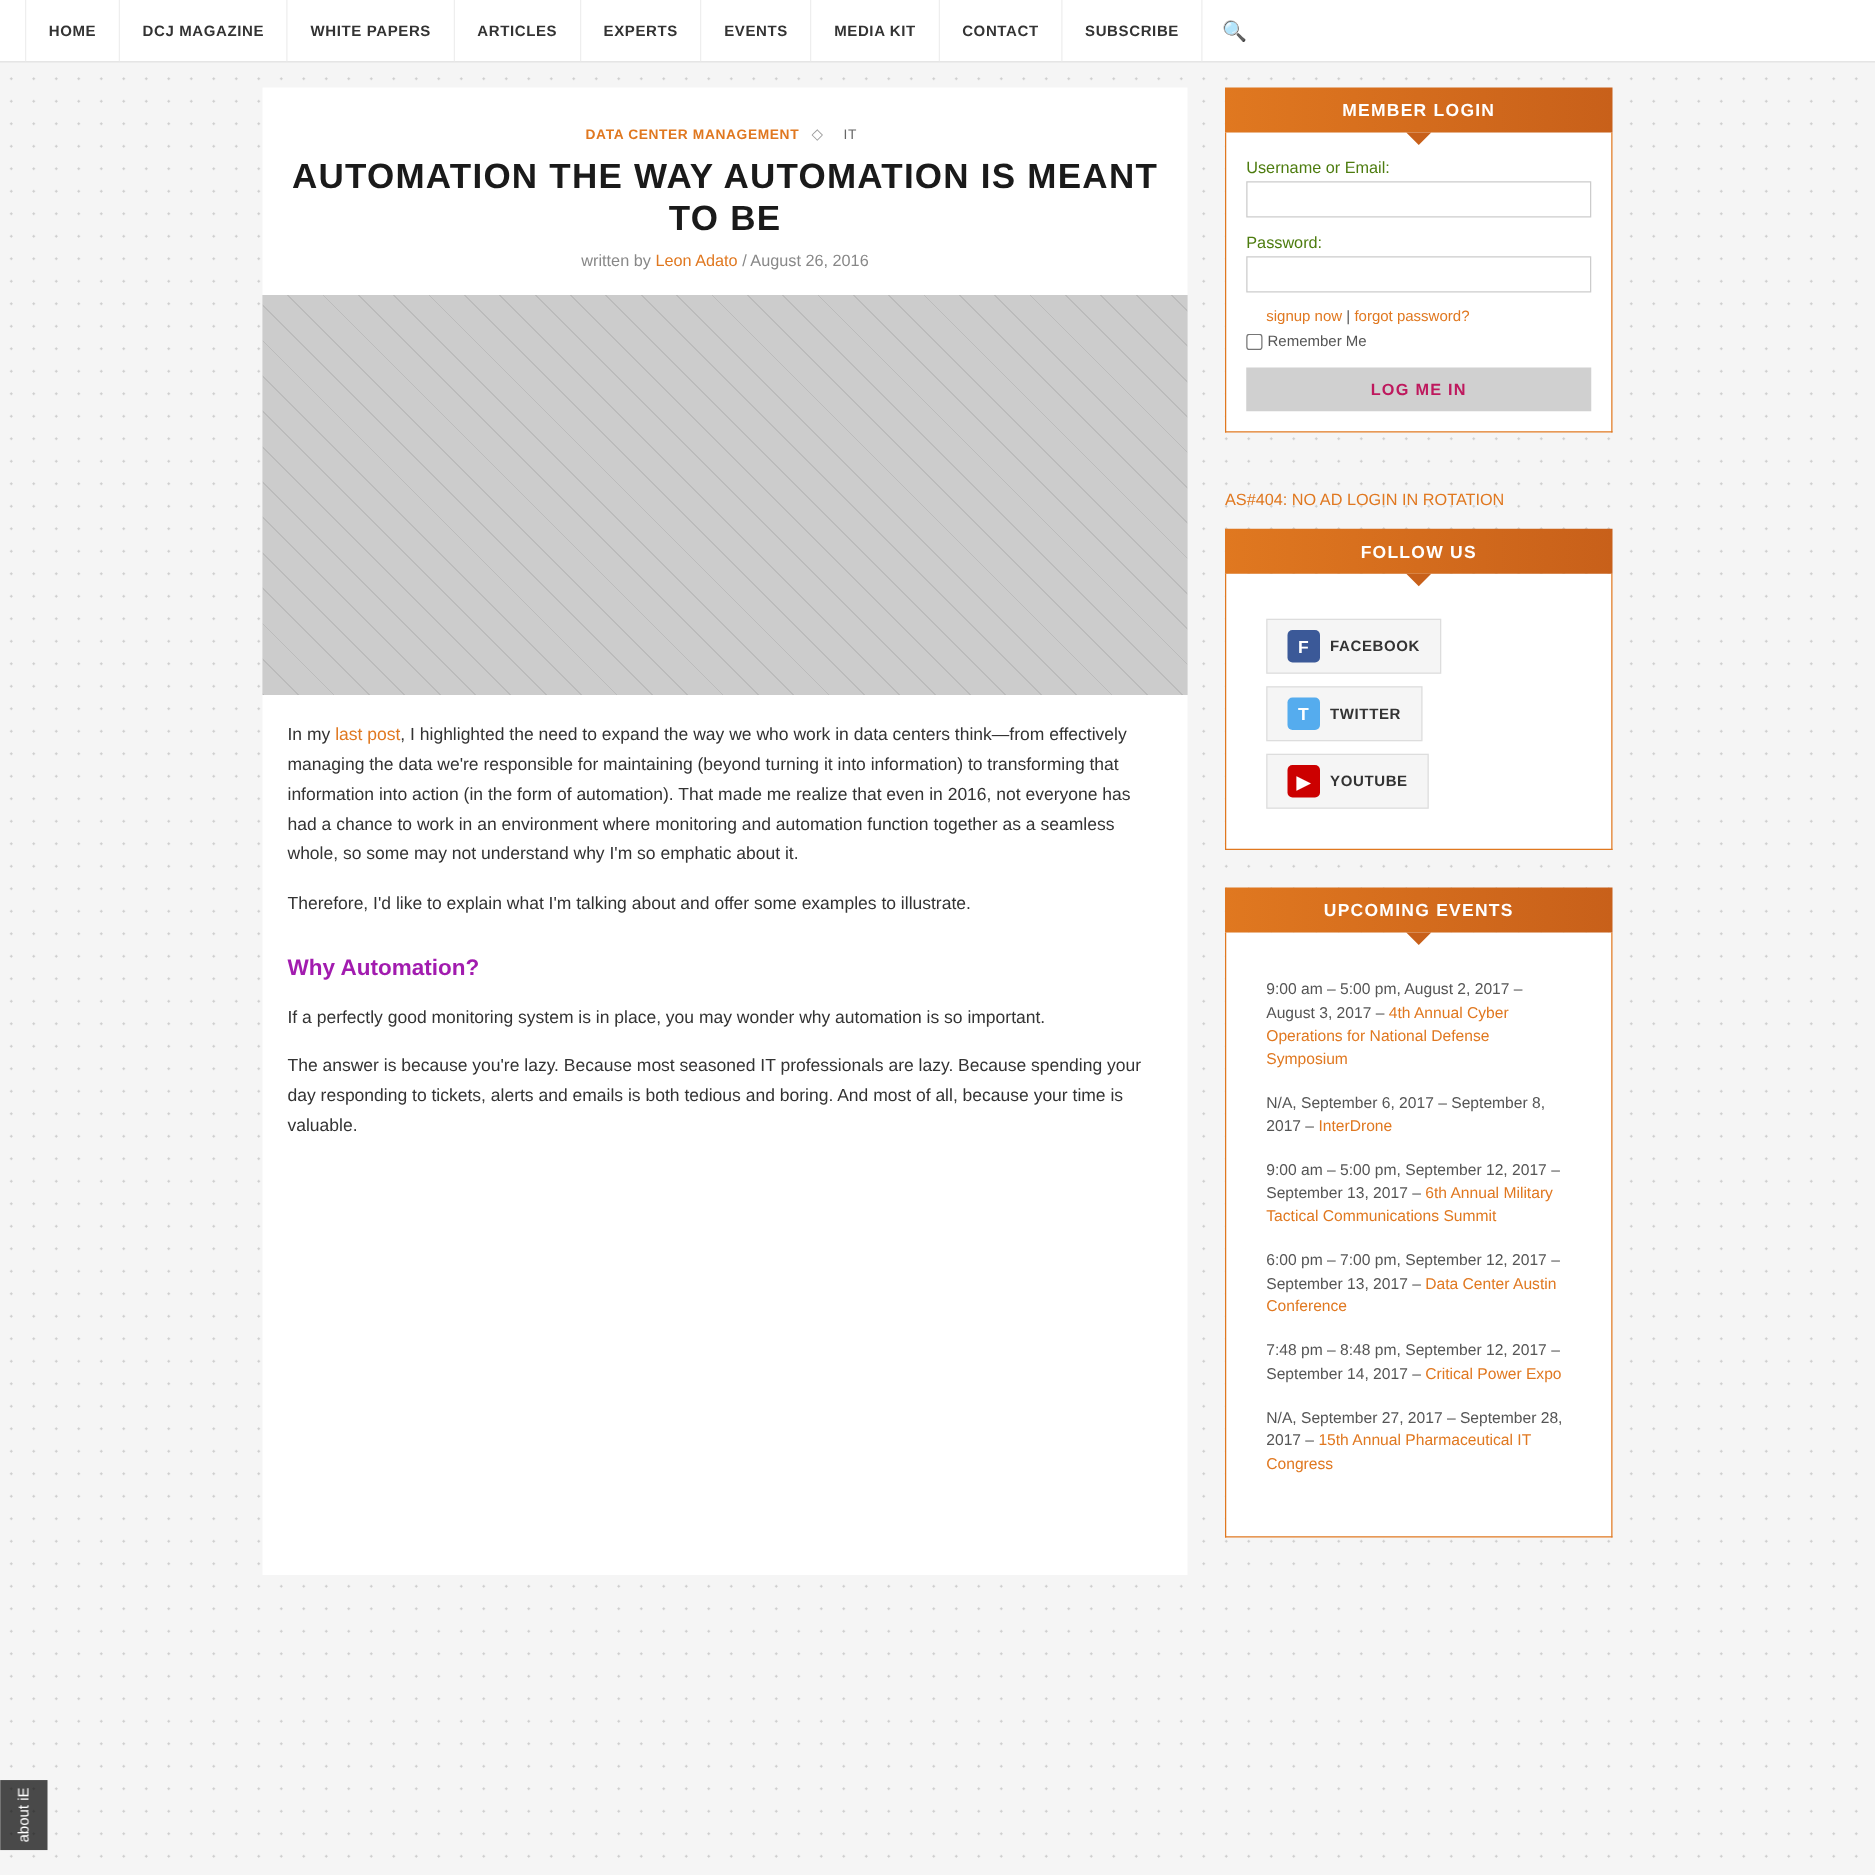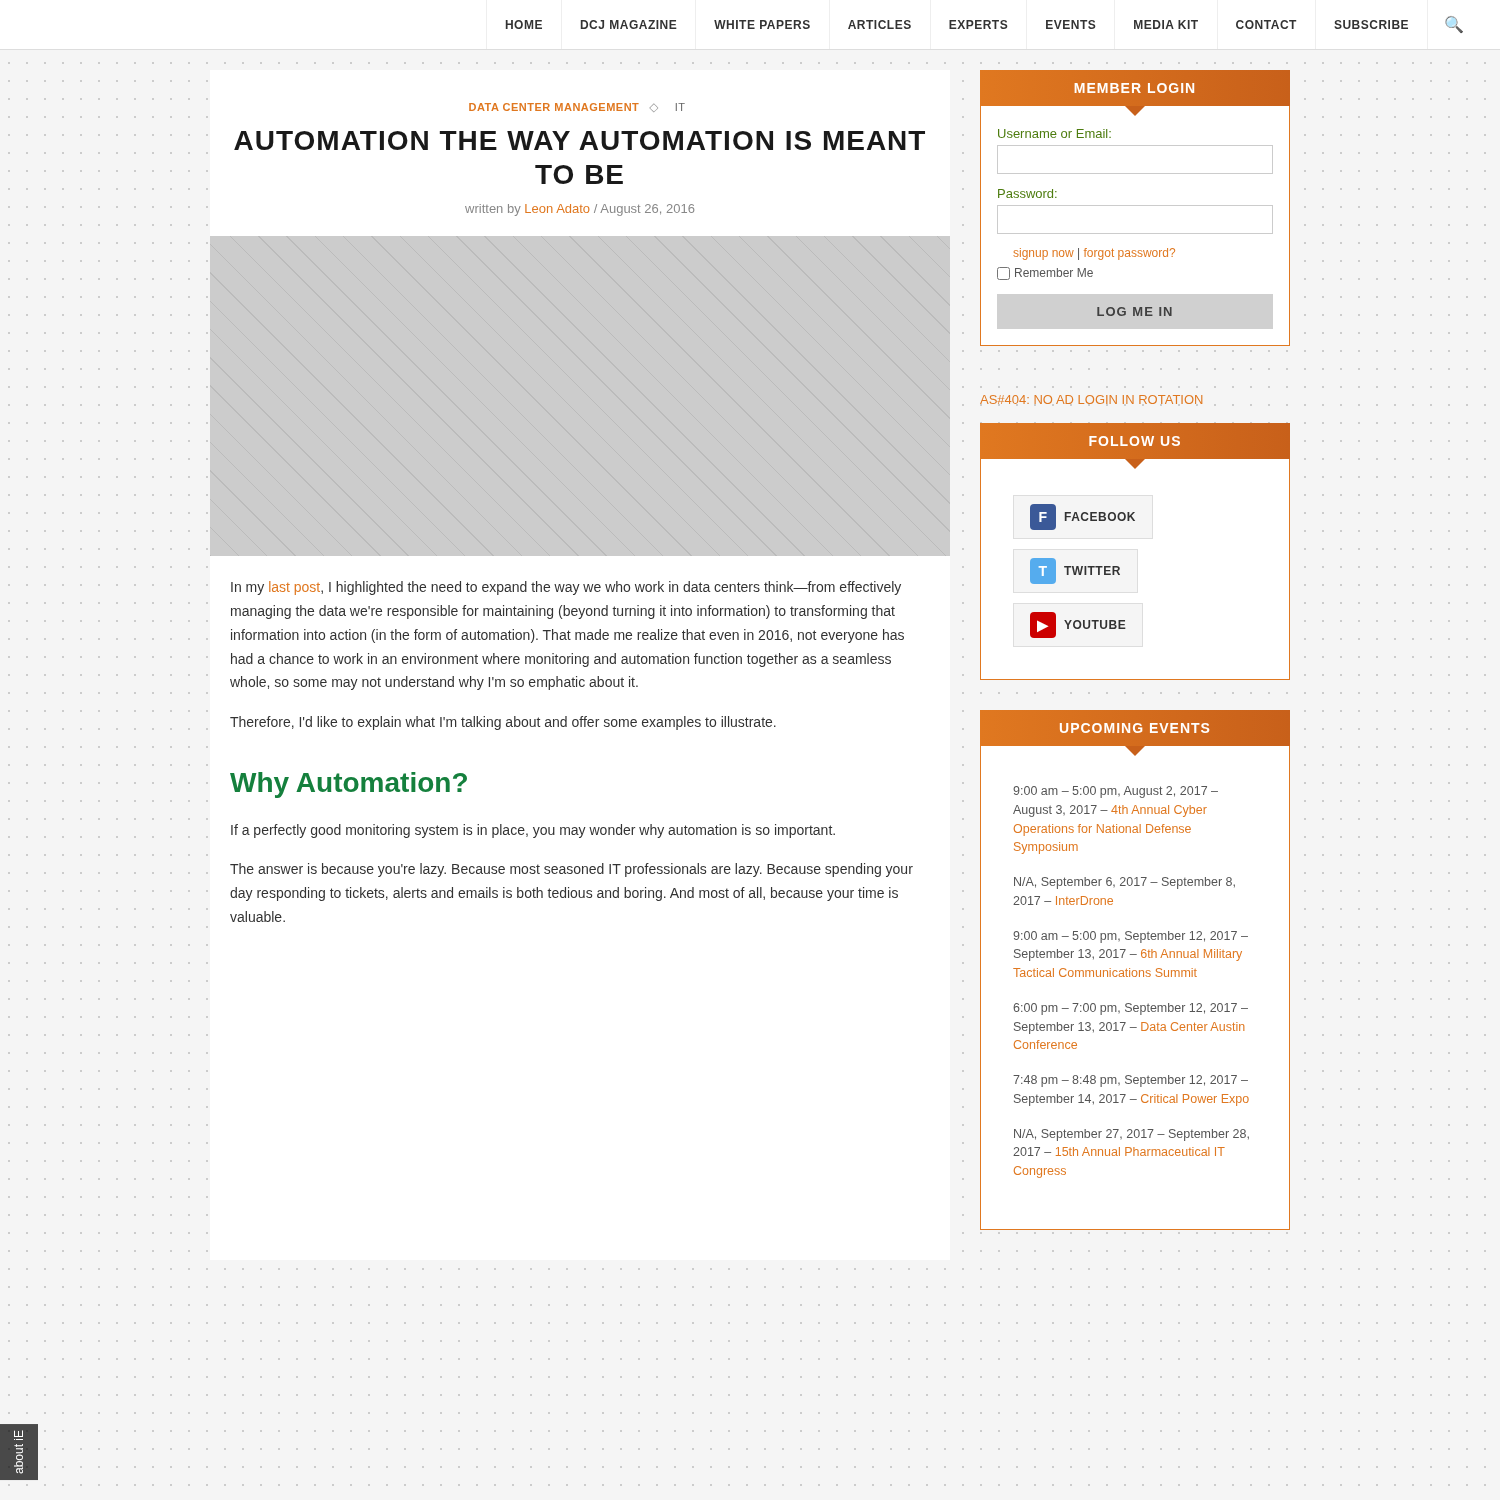--- a/index.html
+++ b/index.html
@@ -9,21 +9,21 @@
       color: #333;
       background: #f5f5f5;
     }
 
     
     .top-nav {
       background: #fff;
       border-bottom: 1px solid #ddd;
       display: flex;
       align-items: center;
-      justify-content: flex-end;
+      justify-content: flex-start;
       padding: 0 20px;
       height: 50px;
       gap: 0;
     }
     .nav-item {
       padding: 0 18px;
       font-size: 12px;
       font-weight: bold;
       letter-spacing: 0.5px;
       color: #333;
@@ -140,24 +140,24 @@
     .article-body {
       padding: 0 20px 30px;
       font-size: 14px;
       line-height: 1.7;
       color: #333;
     }
     .article-body p {
       margin-bottom: 16px;
     }
     .article-body h2 {
-      font-size: 28px;
+      font-size: 18px;
       font-weight: 900;
       margin: 24px 0 12px;
-      color: #15803d;
+      color: #a21caf;
     }
     .article-body a {
       color: #e07820;
       text-decoration: none;
     }
 
     
     .sidebar {
       width: 310px;
       flex-shrink: 0;
@@ -234,21 +234,21 @@
       width: 100%;
       background: #d0d0d0;
       border: none;
       padding: 10px;
       text-align: center;
       font-size: 13px;
       font-weight: bold;
       letter-spacing: 1px;
       text-transform: uppercase;
       cursor: pointer;
-      color: #404040;
+      color: #be185d;
     }
 
     
     .ad-notice {
       color: #e07820;
       font-size: 13px;
       padding: 16px 0;
       text-align: left;
     }
 

